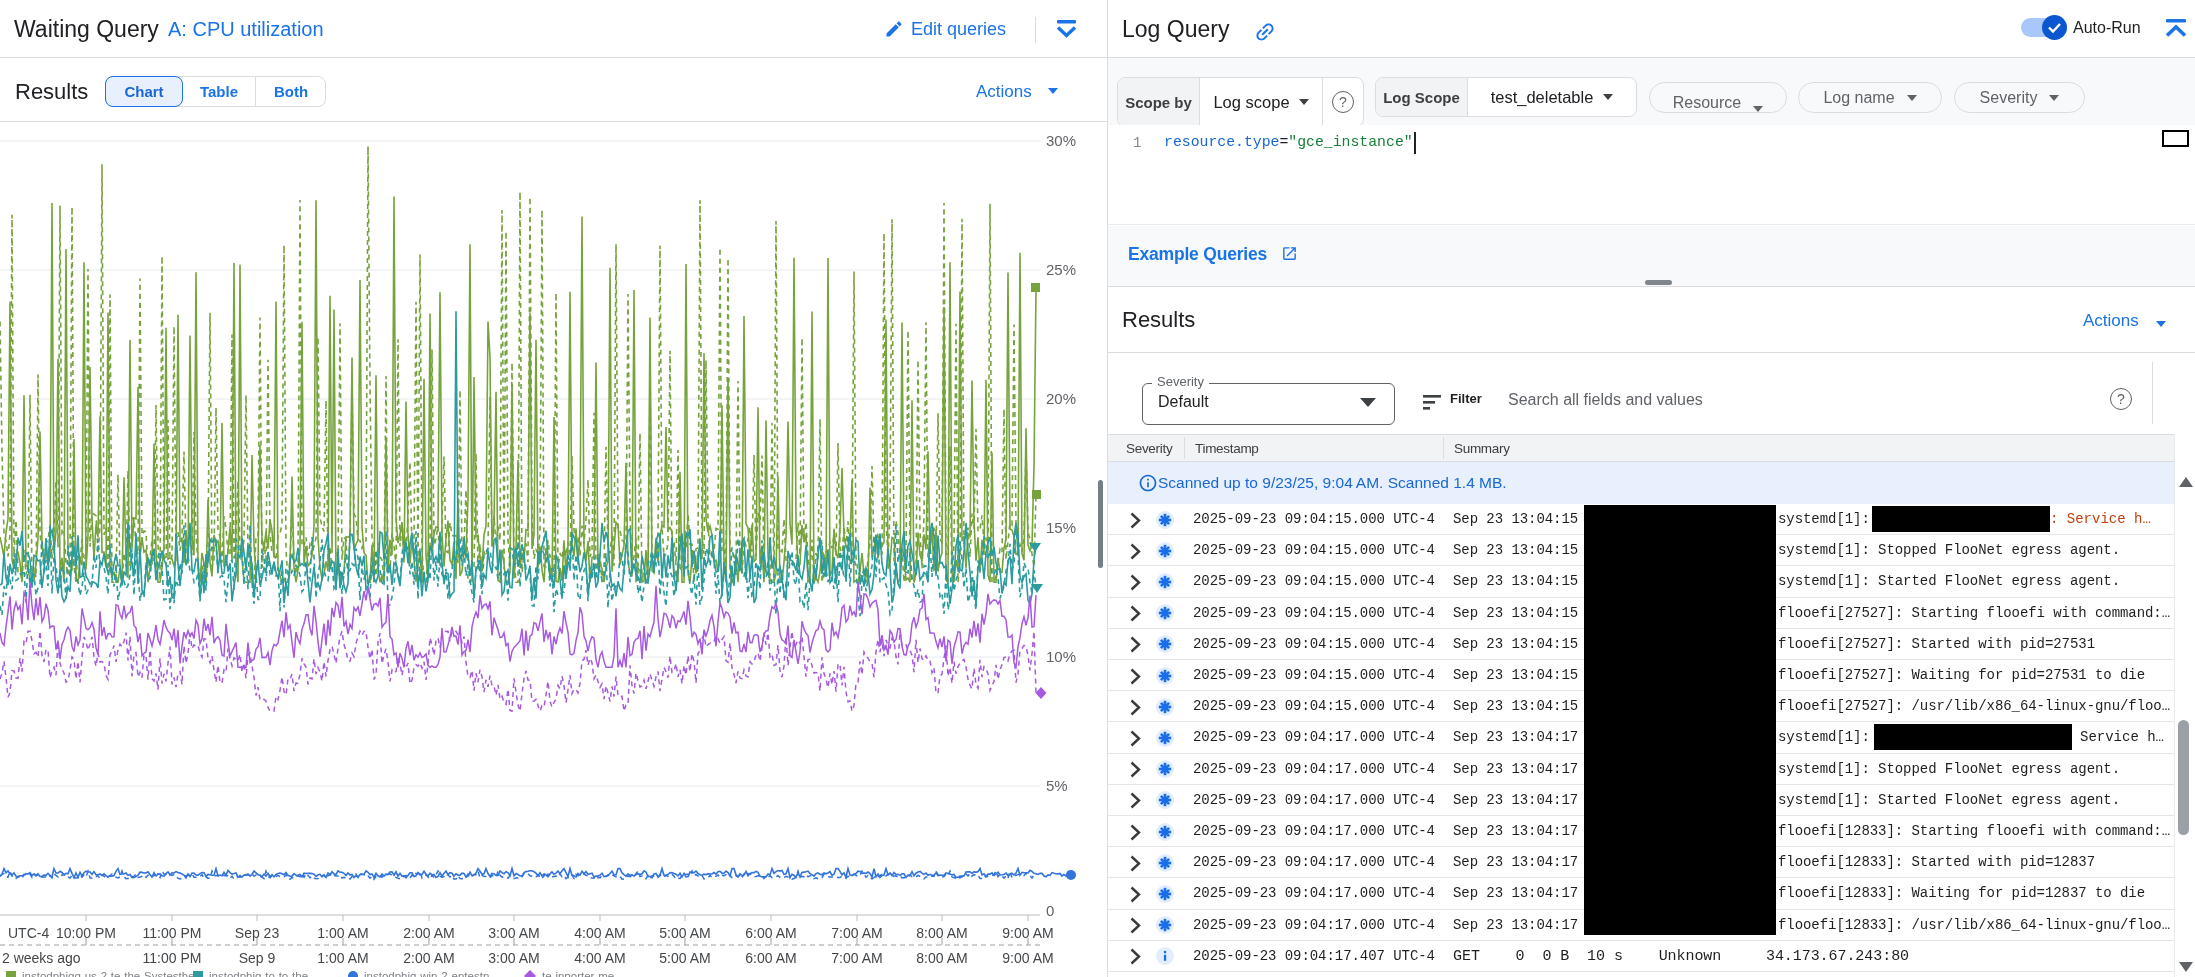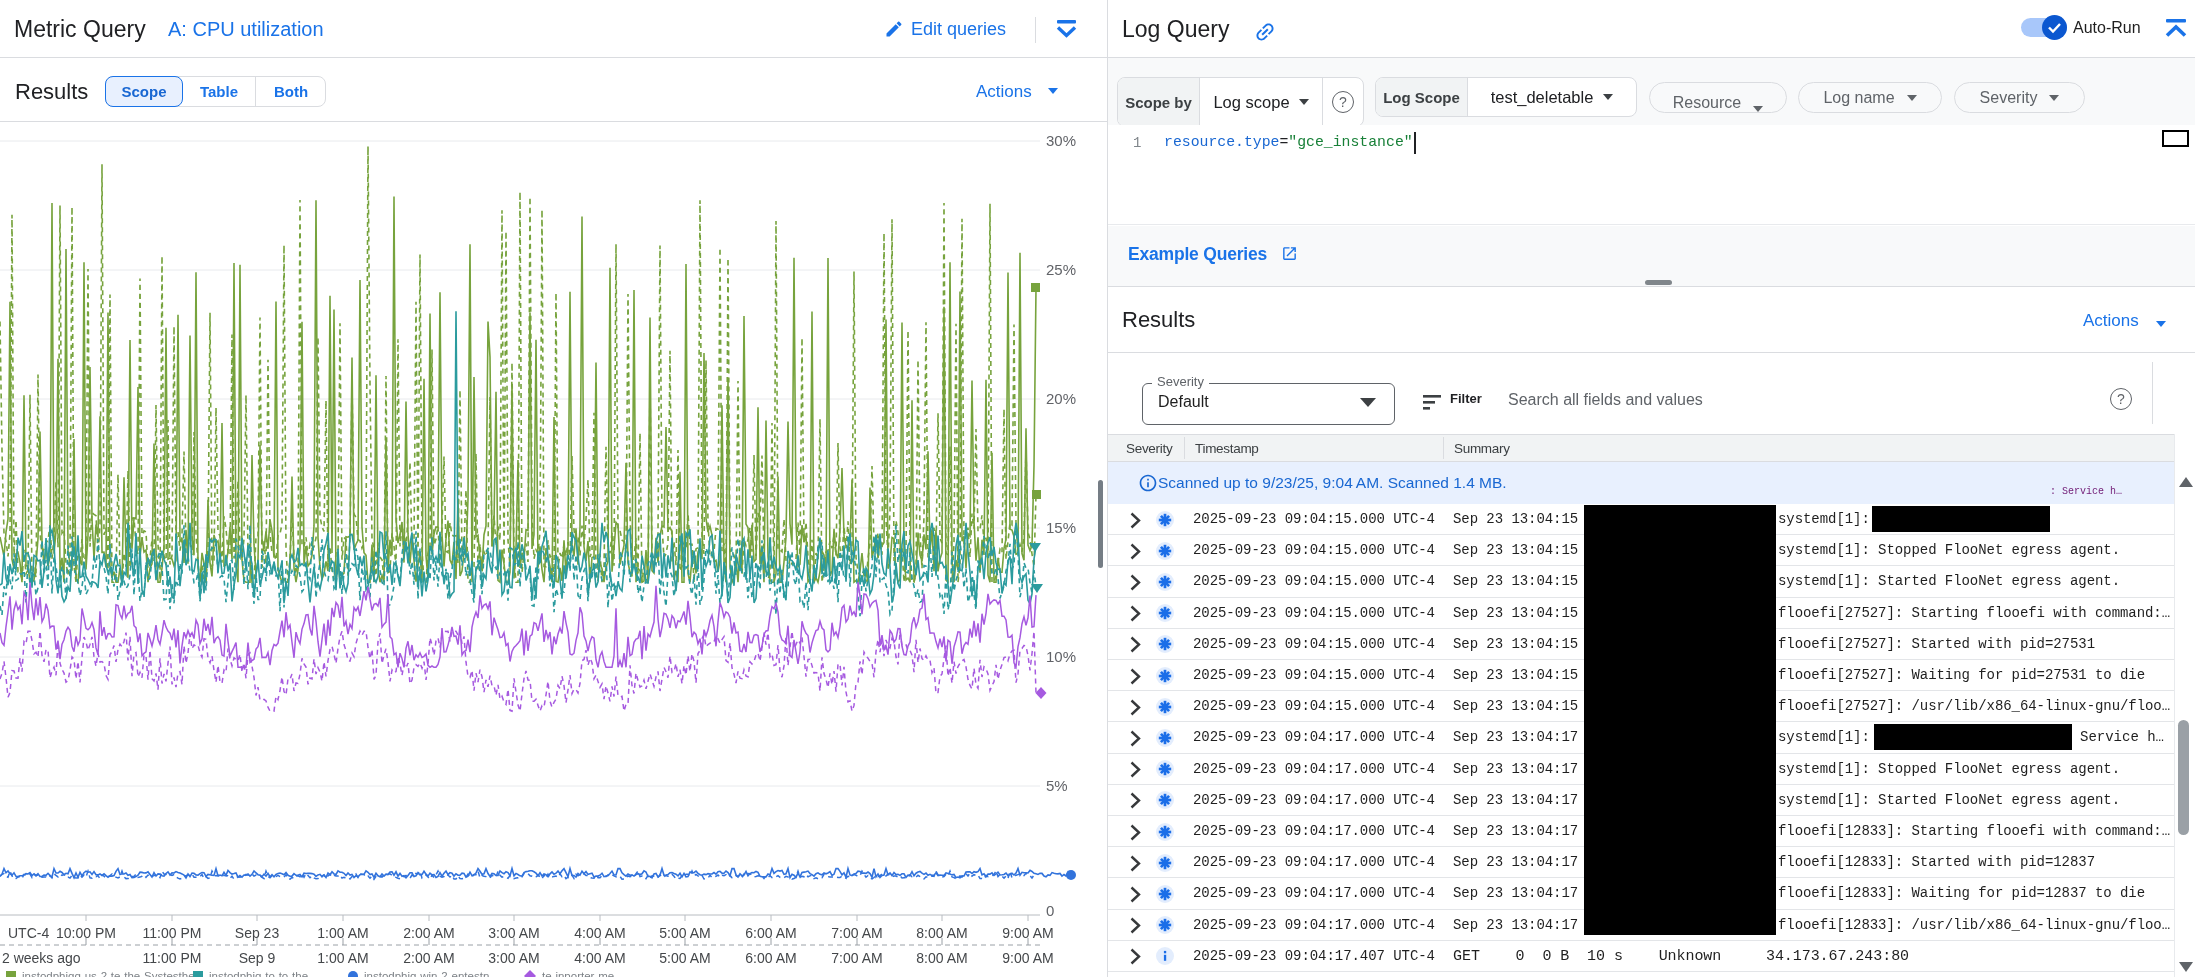--- a/index.html
+++ b/index.html
@@ -3,36 +3,36 @@
 *{margin:0;padding:0;box-sizing:border-box}
 body{width:2195px;height:977px;overflow:hidden;font-family:"Liberation Sans",sans-serif;background:#fff;position:relative}
 .abs{position:absolute}
 .blue{color:#1a73e8}
 .caret{display:inline-block;width:0;height:0;border-left:5px solid transparent;border-right:5px solid transparent;border-top:6px solid #5f6368;vertical-align:middle}
 .caret.dk{border-top-color:#3c4043}
 .caret.bl{border-top-color:#1a73e8}
 .mono{font-family:"Liberation Mono",monospace}
 </style></head><body>
 
-<div class="abs" style="left:14px;top:16px;font-size:23px;color:#202124">Metric Query</div>
+<div class="abs" style="left:14px;top:16px;font-size:23px;color:#202124">Waiting Query</div>
 <div class="abs blue" style="left:168px;top:18px;font-size:20px">A: CPU utilization</div>
 <svg class="abs" style="left:884px;top:19px" width="20" height="20" viewBox="0 0 24 24" fill="#1a73e8">
     <path d="M3 17.25V21h3.75L17.81 9.94l-3.75-3.75L3 17.25zM20.71 7.04c.39-.39.39-1.02 0-1.41l-2.34-2.34c-.39-.39-1.02-.39-1.41 0l-1.83 1.83 3.75 3.75 1.87-1.83z"></path>
   </svg>
 <div class="abs blue" style="left:911px;top:19px;font-size:18px">Edit queries</div>
 <div class="abs" style="left:1035px;top:17px;width:1px;height:26px;background:#dadce0"></div>
 <svg class="abs" style="left:1056px;top:19px" width="21" height="21" viewBox="0 0 21 21">
     <rect x="1" y="1" width="19" height="3.4" rx="1" fill="#1a73e8"></rect>
     <path d="M2 8.5 L10.5 16.5 L19 8.5" fill="none" stroke="#1a73e8" stroke-width="3.4"></path>
   </svg>
 <div class="abs" style="left:0;top:57px;width:1107px;height:1px;background:#dadce0"></div>
 
 <div class="abs" style="left:15px;top:79px;font-size:22px;color:#202124">Results</div>
 <div class="abs" style="left:105px;top:76px;width:221px;height:31px;border:1px solid #dadce0;border-radius:8px;background:#fff"></div>
-<div class="abs" style="left:105px;top:76px;width:78px;height:31px;border:1px solid #1a73e8;border-radius:8px;background:#e8f0fe;color:#1967d2;font-size:15px;font-weight:bold;display:flex;align-items:center;justify-content:center">Scope</div>
+<div class="abs" style="left:105px;top:76px;width:78px;height:31px;border:1px solid #1a73e8;border-radius:8px;background:#e8f0fe;color:#1967d2;font-size:15px;font-weight:bold;display:flex;align-items:center;justify-content:center">Chart</div>
 <div class="abs" style="left:183px;top:76px;width:73px;height:31px;border-right:1px solid #dadce0;color:#1a73e8;font-size:15px;font-weight:bold;display:flex;align-items:center;justify-content:center">Table</div>
 <div class="abs" style="left:256px;top:76px;width:70px;height:31px;color:#1a73e8;font-size:15px;font-weight:bold;display:flex;align-items:center;justify-content:center">Both</div>
 <div class="abs blue" style="left:976px;top:82px;font-size:17px">Actions</div>
 <div class="abs caret bl" style="left:1048px;top:88px"></div>
 <div class="abs" style="left:0;top:121px;width:1107px;height:1px;background:#dadce0"></div>
 <svg width="1108" height="855" viewBox="0 122 1108 855" style="position:absolute;left:0;top:122px">
 <style>.axl{font:15px "Liberation Sans",sans-serif;fill:#616368}.axt{font:14px "Liberation Sans",sans-serif;fill:#44474a}.lgt{font:11.5px "Liberation Sans",sans-serif;fill:#7d8287}</style>
 <line x1="0" y1="141" x2="1040" y2="141" stroke="#e8eaed" stroke-width="1"></line>
     <text x="1046" y="146" class="axl">30%</text>
     <line x1="0" y1="270" x2="1040" y2="270" stroke="#e8eaed" stroke-width="1"></line>
@@ -419,21 +419,21 @@
     <g stroke="#1b6ee8" stroke-width="2.7" stroke-linecap="butt">
       <line x1="9" y1="2.8" x2="9" y2="15.2"></line>
       <line x1="2.8" y1="9" x2="15.2" y2="9"></line>
       <line x1="4.9" y1="4.9" x2="13.1" y2="13.1"></line>
       <line x1="13.1" y1="4.9" x2="4.9" y2="13.1"></line>
     </g>
   </svg>
 <div class="abs mono" style="left:1193px;top:917px;font-size:14px;color:#1f1f1f;letter-spacing:-0.06px">2025-09-23 09:04:17.000 UTC-4</div>
 <div class="abs mono" style="left:1453px;top:917px;font-size:14px;color:#1f1f1f;letter-spacing:-0.06px">Sep 23 13:04:17</div>
 <div class="abs mono" style="left:1778px;top:917px;font-size:14px;color:#1f1f1f;letter-spacing:-0.06px;width:392px;overflow:hidden;white-space:nowrap">flooefi[12833]: /usr/lib/x86_64-linux-gnu/floo…</div>
-<div class="abs mono" style="left:2050px;top:486px;font-size:10px;color:#701a75">: Service h…</div>
+<div class="abs mono" style="left:2050px;top:511px;font-size:14px;color:#c2410c">: Service h…</div>
 <div class="abs mono" style="left:2080px;top:729px;font-size:14px;color:#1f1f1f">Service h…</div>
 <div class="abs" style="left:1108px;top:971px;width:1066px;height:1px;background:#e3e5e8"></div>
 <svg class="abs" style="left:1129px;top:948px" width="12" height="17" viewBox="0 0 12 17">
     <path d="M2.5 1.5 L10 8.5 L2.5 15.5" fill="none" stroke="#37393b" stroke-width="2.4"></path>
   </svg>
 <svg class="abs" style="left:1156px;top:947px" width="18" height="18" viewBox="0 0 18 18">
     <circle cx="9" cy="9" r="9" fill="#e3edfd"></circle>
     <rect x="7.9" y="7.8" width="2.3" height="6" fill="#1b6ee8"></rect>
     <rect x="7.9" y="3.9" width="2.3" height="2.4" fill="#1b6ee8"></rect>
   </svg>

